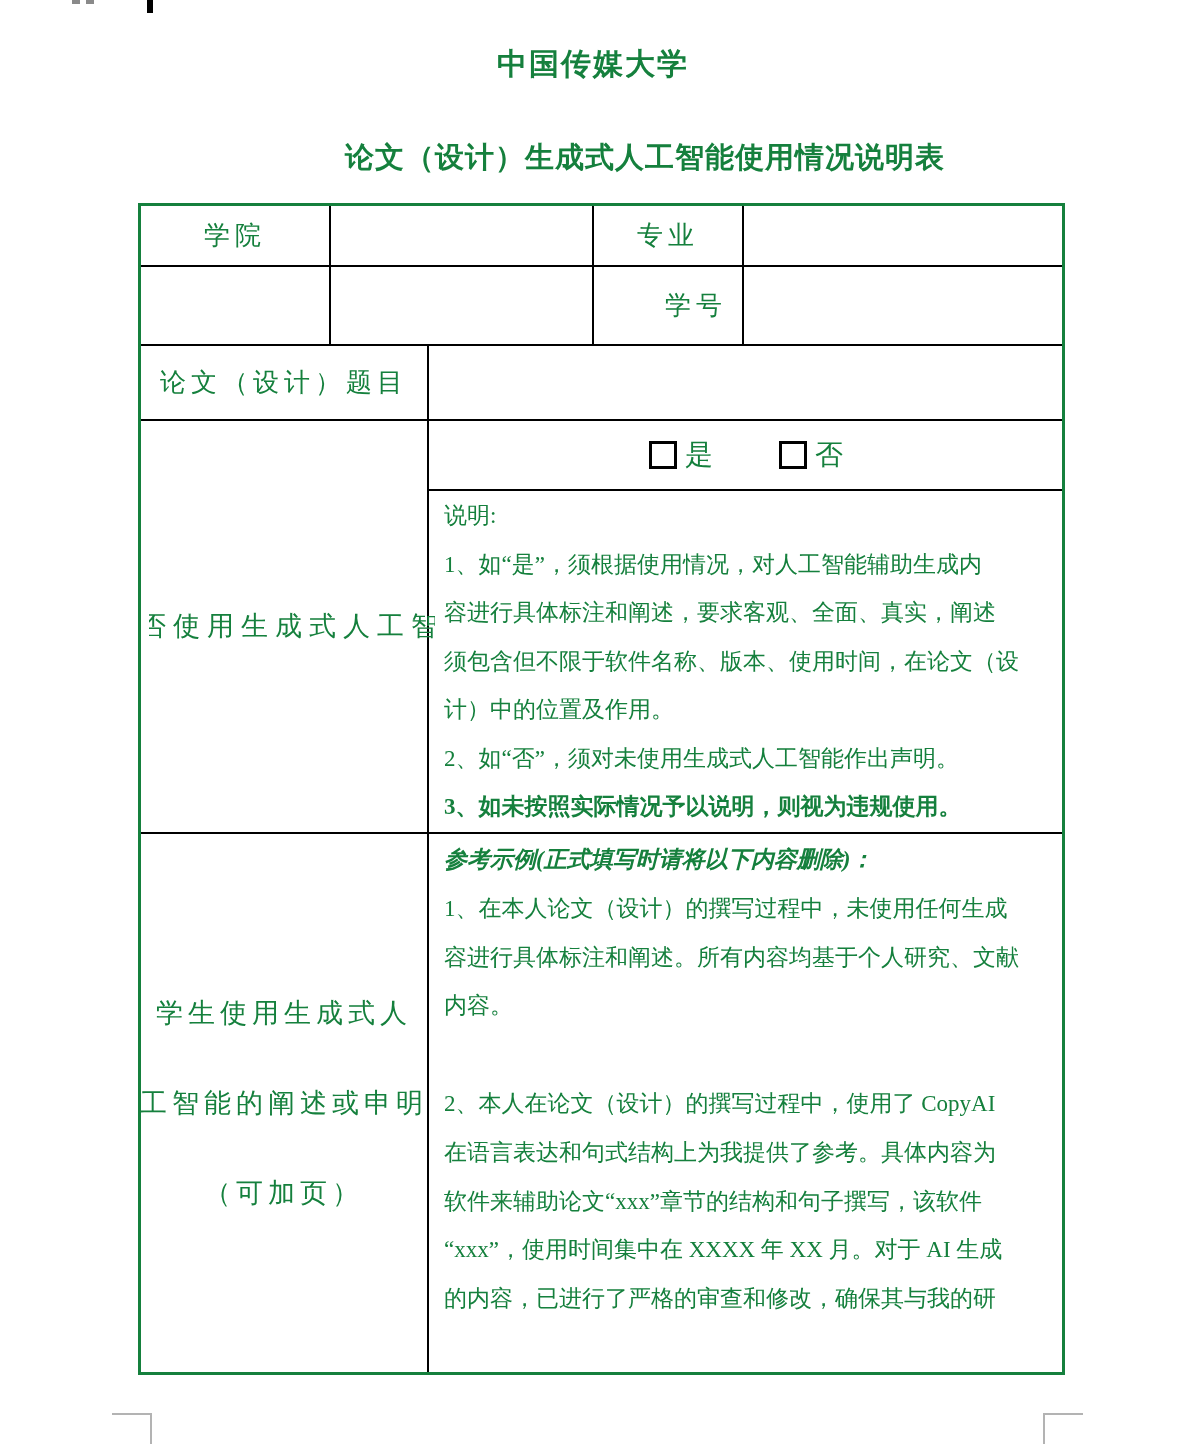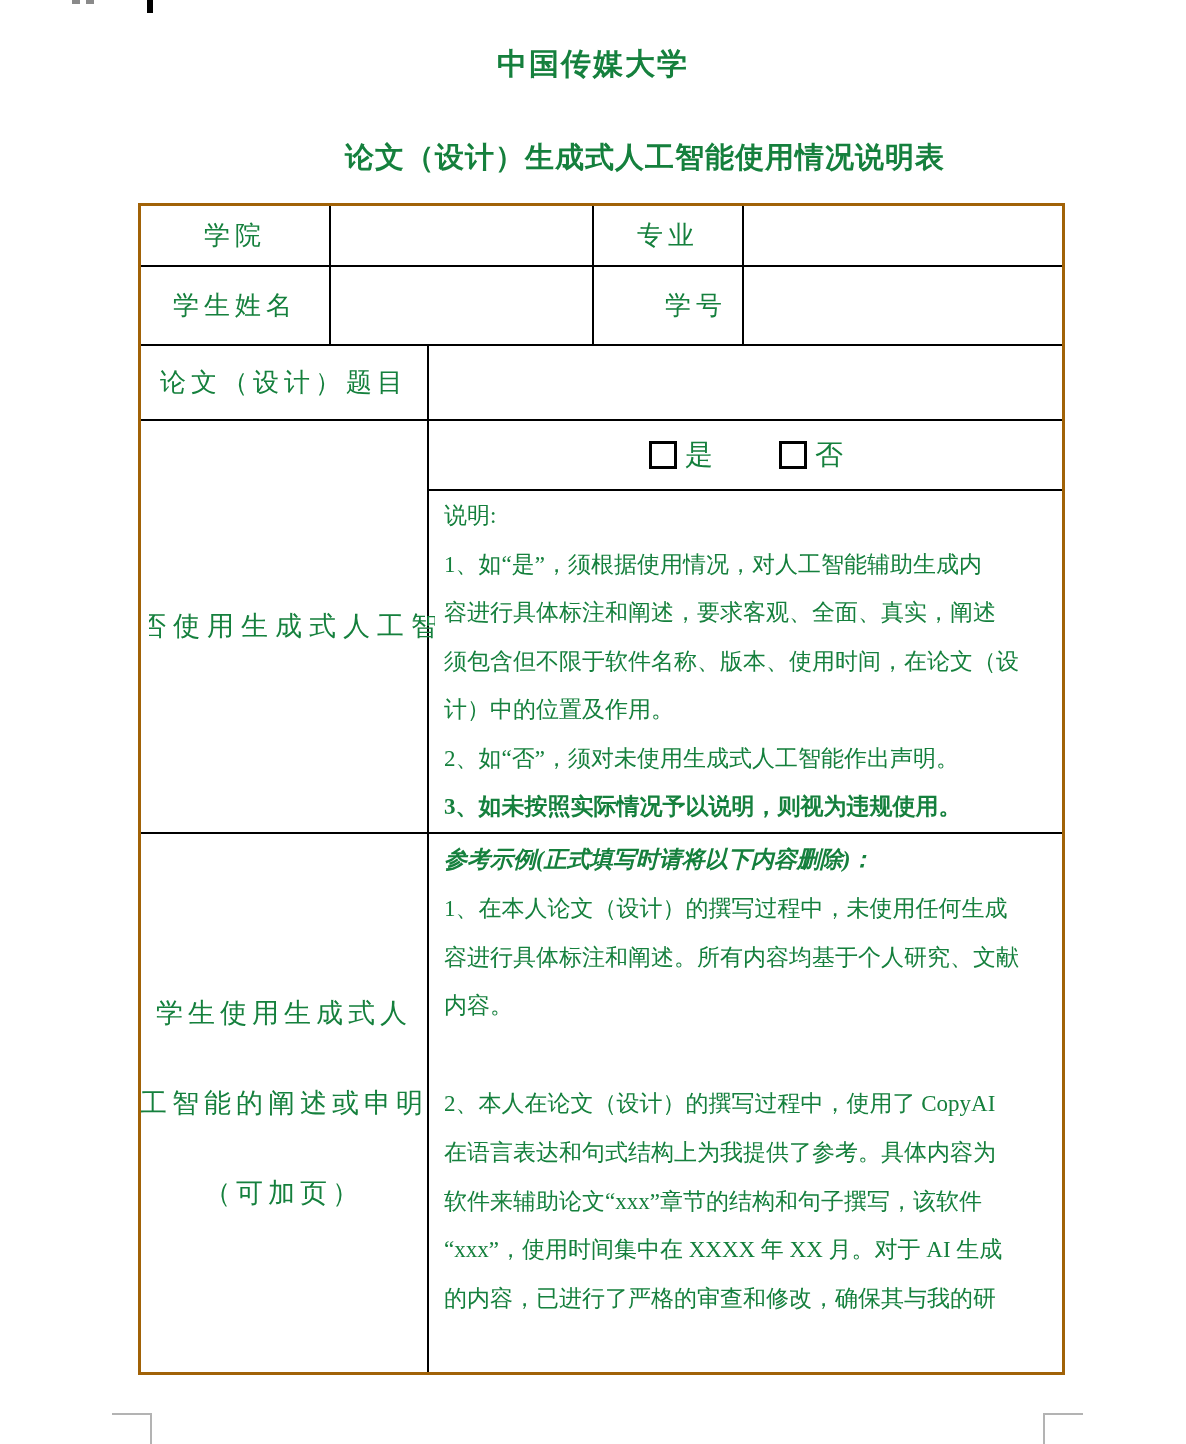--- a/index.html
+++ b/index.html
@@ -19,21 +19,21 @@
     font-family:"Liberation Sans","DejaVu Sans",sans-serif;letter-spacing:2px;
   }
   .formtitle{
     position:absolute;top:126px;left:0;width:100%;margin:12px;
     text-align:center;font-size:29px;font-weight:bold;
     font-family:Liberation Mono, monospace;letter-spacing:1px;padding-left:40px;
   }
 
   .tbl{
     position:absolute;left:138px;top:203px;width:927px;height:1172px;
-    border:3px solid #a16207;box-sizing:border-box;
+    border:3px solid #15803d;box-sizing:border-box;
   }
   .hl,.vl{position:absolute;background:#000;}
   .hl{height:2px;left:0;right:0;}
   .vl{width:2px;}
   .hl.h1{top:59px;} .hl.h2{top:138px;} .hl.h3{top:213px;}
   .hl.h4{top:283px;left:287px;} .hl.h5{top:626px;}
   .vl.va{left:188px;top:0;height:140px;}
   .vl.vb{left:451px;top:0;height:140px;}
   .vl.vc{left:601px;top:0;height:140px;}
   .vl.vd{left:286px;top:138px;height:1028px;}
@@ -100,21 +100,20 @@
     <div class="vl va"></div>
     <div class="vl vb"></div>
     <div class="vl vc"></div>
     <div class="vl vd"></div>
 
     <div class="cell lab c-college-l">学院</div>
     <div class="cell inp c-college-v"></div>
     <div class="cell lab c-major-l">专业</div>
     <div class="cell inp c-major-v"></div>
 
-    <div class="cell lab c-name-l">学生姓名</div>
     <div class="cell inp c-name-v"></div>
     <div class="cell lab c-sid-l">学号</div>
     <div class="cell inp c-sid-v"></div>
 
     <div class="cell lab c-thesis-l">论文（设计）题目</div>
     <div class="cell inp c-thesis-v"></div>
 
     <div class="cell lab c-usage-l">
         <div class="line">是否使用生成式人工</div>
         <div class="line">智能</div>

